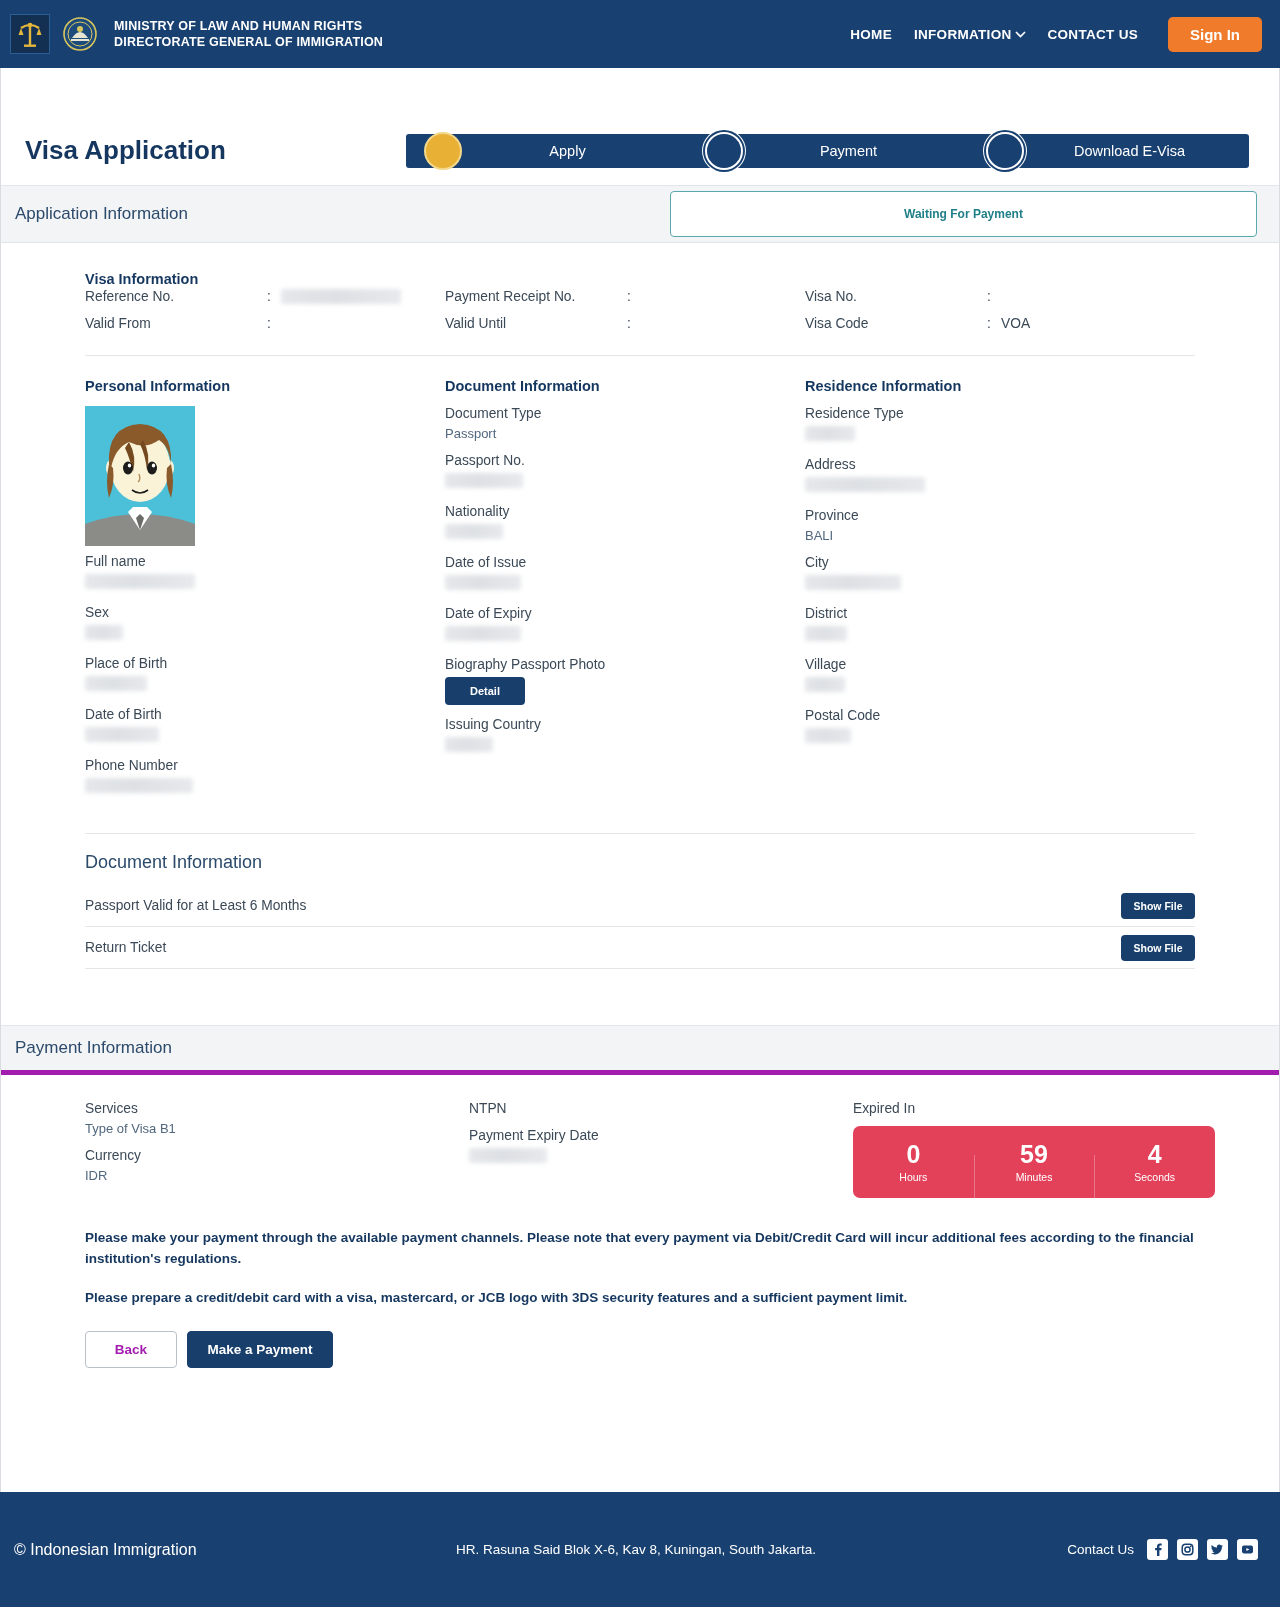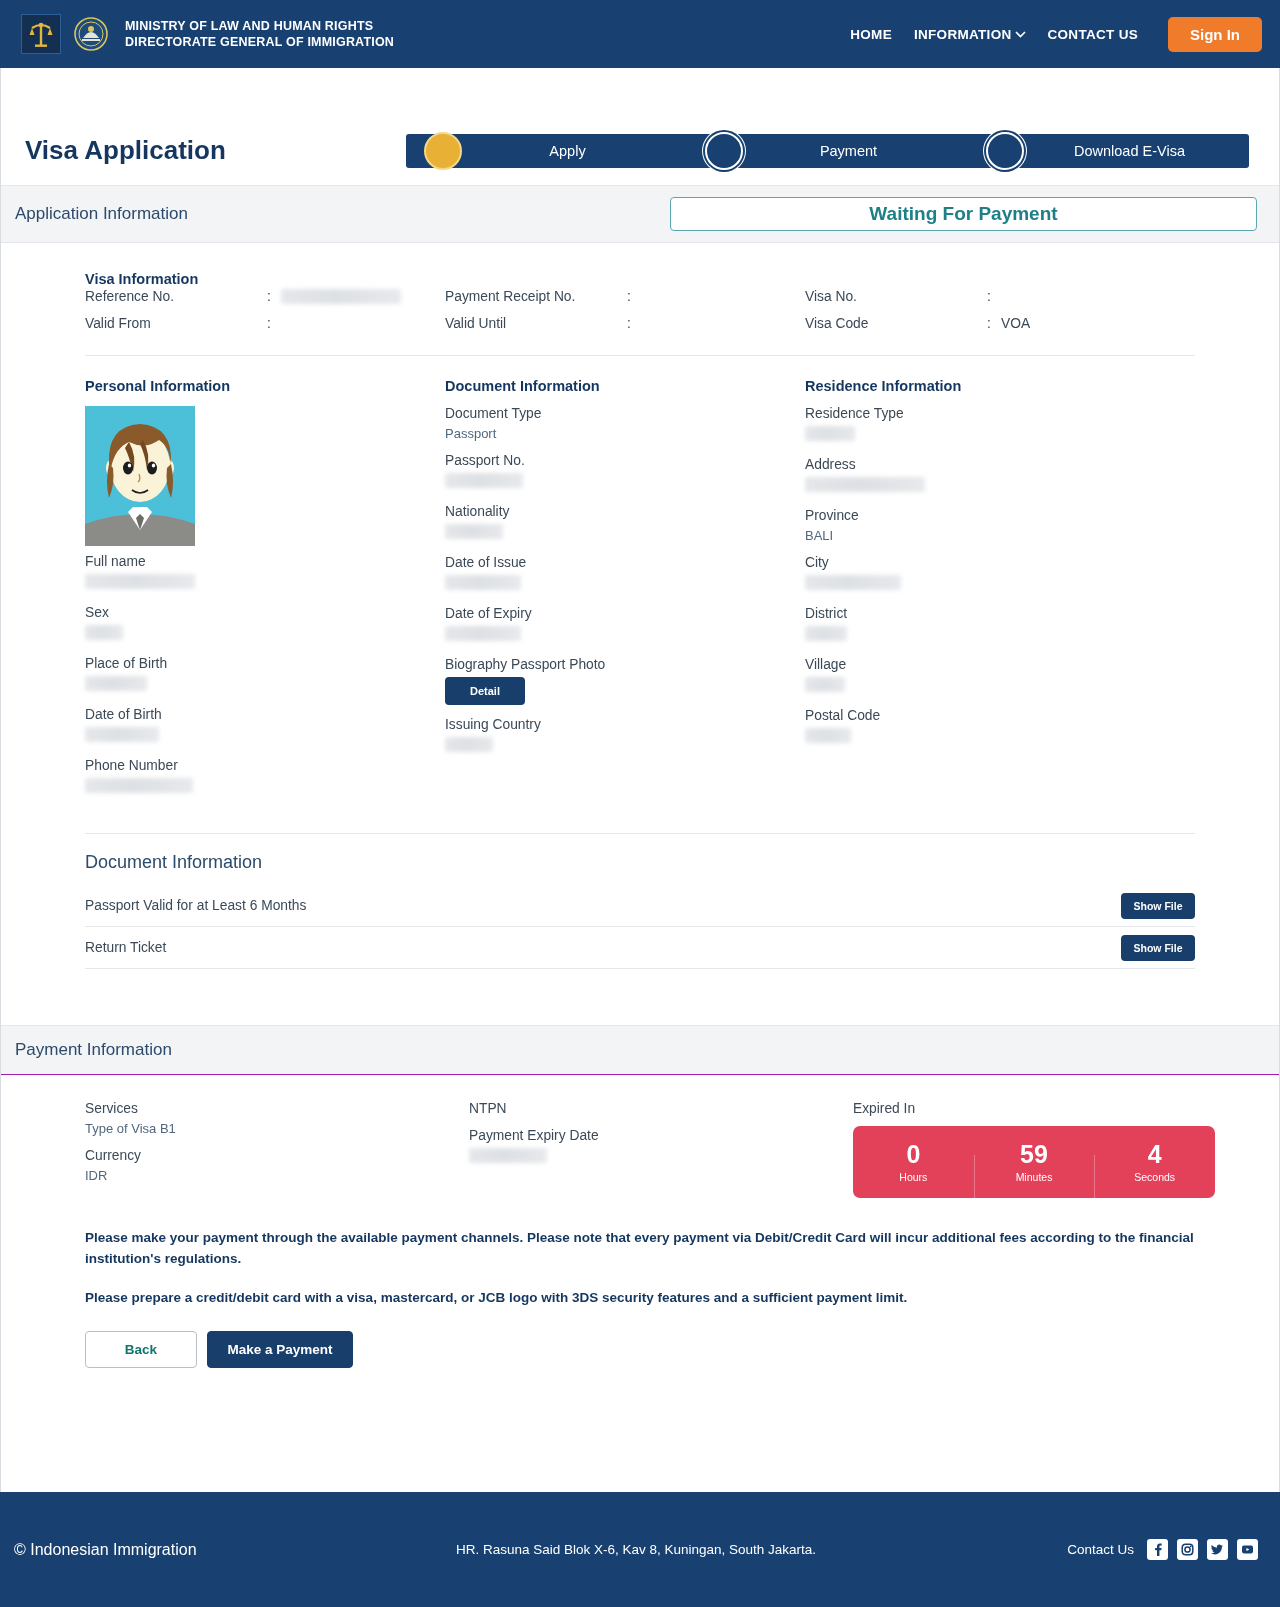--- a/index.html
+++ b/index.html
@@ -11,21 +11,21 @@
     color: #25303b;
     overflow: hidden;
   }
 
   
   .topbar {
     height: 68px;
     background: #184070;
     display: flex;
     align-items: center;
-    padding: 0 18px 0 21px;
+    padding: 0 18px 0 10px;
   }
   .brand { display: flex; align-items: center; gap: 10px; }
   .logo-garuda {
     width: 40px; height: 40px;
     background: #132f52;
     border: 1px solid #2c5f96;
     display: flex; align-items: center; justify-content: center;
     flex-shrink: 0;
   }
   .logo-seal {
@@ -141,29 +141,29 @@
     align-items: center;
     padding: 0 22px 0 14px;
   }
   .section-bar-title {
     font-size: 17px;
     color: #2c4a6b;
   }
   .status-pill {
     margin-left: auto;
     width: 587px;
-    height: 34px;
+    height: 46px;
     border: 1px solid #5aa8ae;
     border-radius: 4px;
     background: #ffffff;
     display: flex;
     align-items: center;
     justify-content: center;
     color: #1f7f88;
-    font-size: 19px;
+    font-size: 12px;
     font-weight: bold;
   }
 
   
   .content { padding: 28px 0 0 0; }
   .inner { padding: 0 84px; }
 
   .sub-head {
     font-size: 14.5px;
     font-weight: bold;
@@ -261,21 +261,21 @@
     color: #3b4957;
     gap: 46px;
   }
   .doc-row:first-of-type { border-top: 1px solid #e4e7ea; }
   .doc-row .spacer { margin-left: auto; }
 
   
   .pay-bar {
     background: #f3f4f6;
     border-top: 1px solid #e2e5e9;
-    border-bottom: 1px solid #a21caf;
+    border-bottom: 5px solid #a21caf;
     height: 50px;
     display: flex;
     align-items: center;
     padding-left: 14px;
     margin-top: 56px;
   }
   .pay-bar-title { font-size: 17px; color: #2c4a6b; }
 
   .pay-grid {
     display: grid;
@@ -321,23 +321,23 @@
   }
   .notice2 { margin-top: 18px; }
 
   .actions { display: flex; gap: 10px; margin-top: 22px; padding-bottom: 10px; }
   .btn-back {
     background: #ffffff;
     border: 1px solid #b9c0c8;
     border-radius: 4px;
     font-size: 13.5px;
     font-weight: bold;
-    color: #0f766e;
+    color: #a21caf;
     padding: 10px 0;
-    width: 112px;
+    width: 92px;
     cursor: pointer;
     font-family: "Liberation Sans", sans-serif;
   }
   .btn-pay {
     background: #183f6b;
     border: 1px solid #183f6b;
     border-radius: 4px;
     font-size: 13.5px;
     font-weight: bold;
     color: #ffffff;

